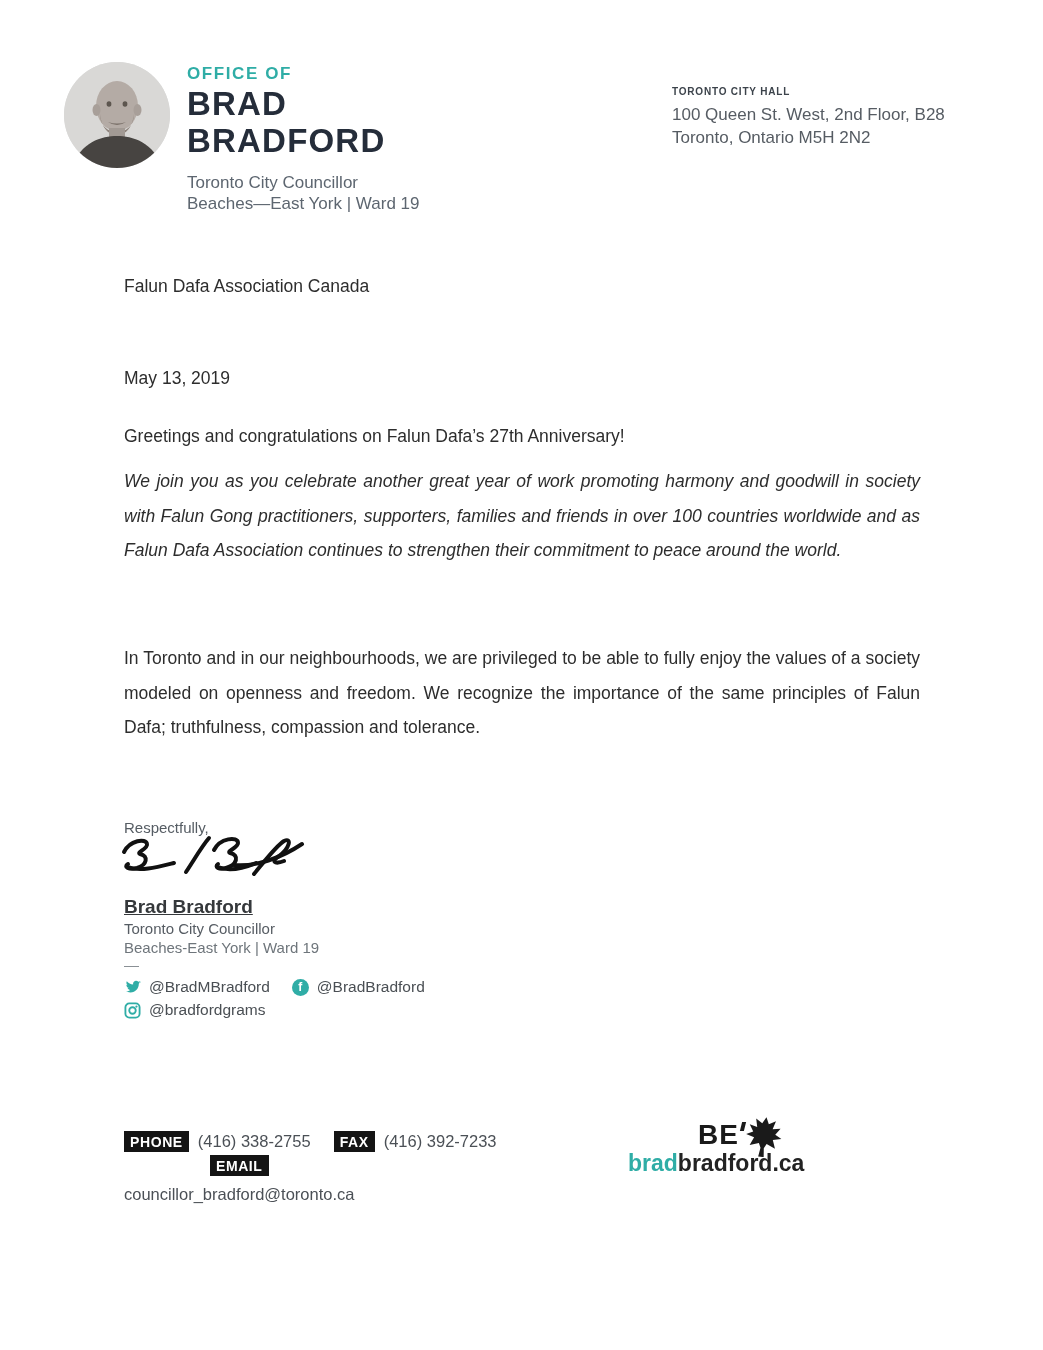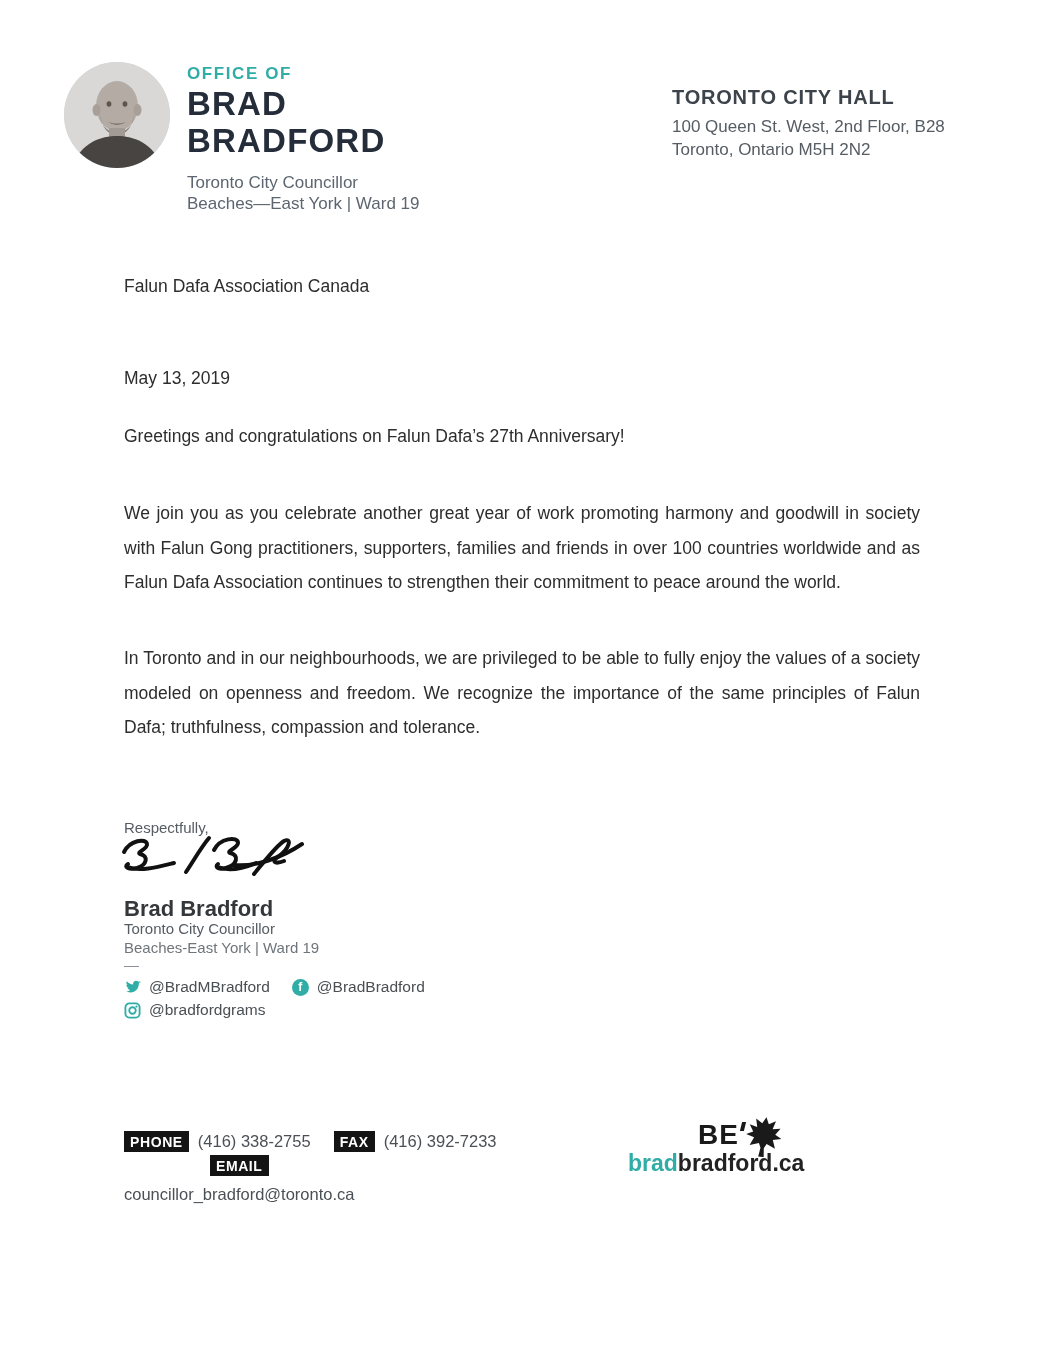--- a/index.html
+++ b/index.html
@@ -40,21 +40,21 @@
   }
   .logo-sub {
     color: #5d6670;
     font-size: 17px;
     line-height: 21px;
     margin-top: 14px;
   }
   .addr-block { left: 672px; top: 86px; }
   .addr-name {
     color: #3c434b;
-    font-size: 20px;
+    font-size: 10px;
     font-weight: bold;
     letter-spacing: 0.8px;
     margin-bottom: 6px;
   }
   .addr-line {
     color: #565c63;
     font-size: 17px;
     line-height: 23px;
   }
 
@@ -65,27 +65,27 @@
     color: #2d2d2d;
     font-size: 17.5px;
   }
   .para {
     text-align: justify;
     line-height: 34.5px;
   }
   .recipient { top: 276px; }
   .date-line { top: 368px; }
   .greeting  { top: 426px; }
-  .para1 { top: 496px; }
+  .para1 { top: 464px; font-style: italic; }
   .para2 { top: 641px; }
 
   
   .respectfully { left: 124px; top: 819px; color: #555c63; font-size: 15px; }
   .signature-svg { left: 116px; top: 832px; }
-  .sig-name  { left: 124px; top: 896px; color: #35383b; font-size: 22px; font-weight: bold; }
+  .sig-name  { left: 124px; top: 896px; color: #35383b; font-size: 19px; font-weight: bold; text-decoration: underline; }
   .sig-title { left: 124px; top: 920px; color: #565c63; font-size: 15px; }
   .sig-ward  { left: 124px; top: 939px; color: #6e757b; font-size: 15px; }
   .sig-dash  { left: 124px; top: 956px; color: #8a9095; font-size: 15px; }
 
   
   .social-row { left: 124px; display: flex; align-items: center; gap: 8px; }
   .social-row-1 { top: 978px; }
   .social-row-2 { top: 1001px; }
   .handle { color: #4a4f54; font-size: 15.5px; }
   .handle-gap { margin-left: 14px; }

